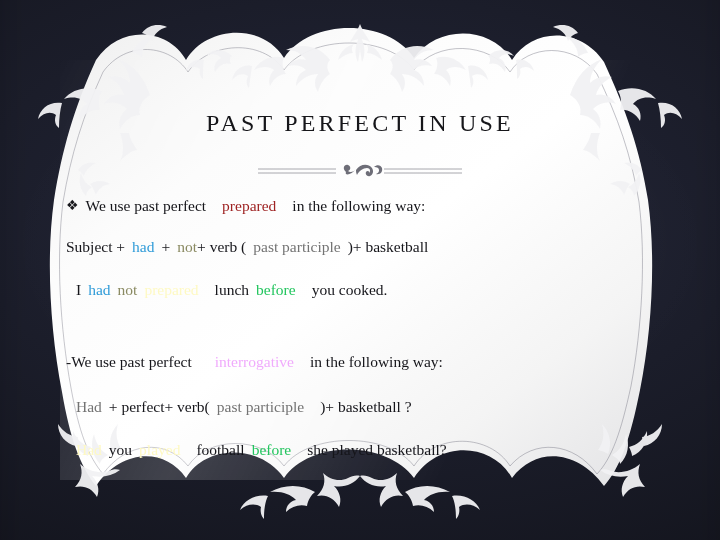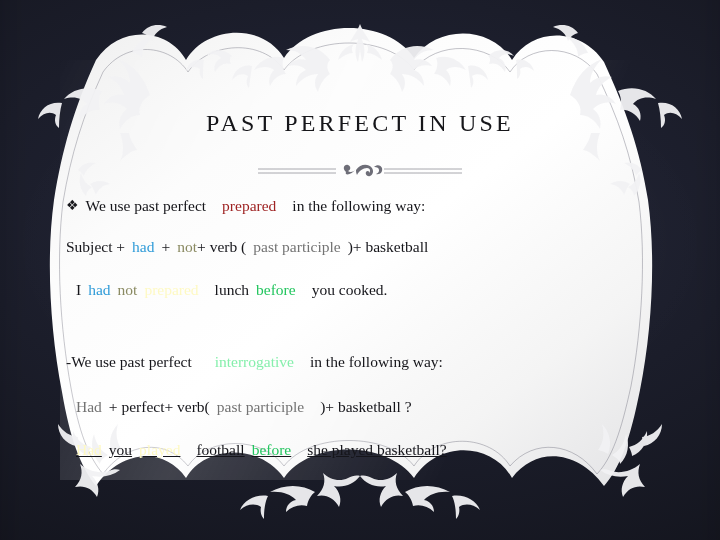--- a/index.html
+++ b/index.html
@@ -91,38 +91,38 @@
     font-size: 15.5px;
     line-height: 1.25;
     white-space: nowrap;
     color: #15151a;
   }
   .line.l1 { margin-top: 0px; }
   .line.l2 { margin-top: 22px; }
   .line.l3 { margin-top: 23px; }
   .line.l4 { margin-top: 53px; }
   .line.l5 { margin-top: 25px; }
-  .line.l6 { margin-top: 24px; text-decoration: underline; }
+  .line.l6 { margin-top: 24px; }
 
   .line.l3, .line.l5, .line.l6 { padding-left: 10px; }
 
   .bullet-glyph {
     font-size: 14px;
     color: #18181c;
     margin-right: 7px;
     display: inline-block;
     vertical-align: 1px;
   }
 
   .w { display: inline; margin-top: 17px; }
   .sp { display: inline-block; width: 7px; }
   .sp-wide { display: inline-block; width: 16px; }
 
   .c-red      { color: #9e2222; }
-  .c-red2     { color: #86efac; }
+  .c-red2     { color: #f0abfc; }
   .c-blue     { color: #2f9bd8; }
   .c-blue2    { color: #737373; }
   .c-blue3    { color: #fef9c3; }
   .c-khaki    { color: #8a8a62; }
   .c-purple   { color: #22c55e; }
   .c-black    { color: #15151a; }
 
   
   .sheen {
     position: absolute;

